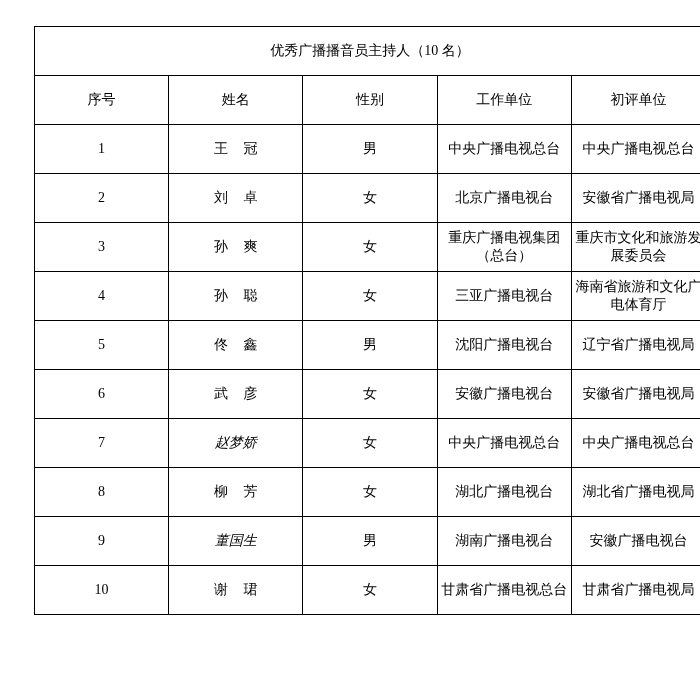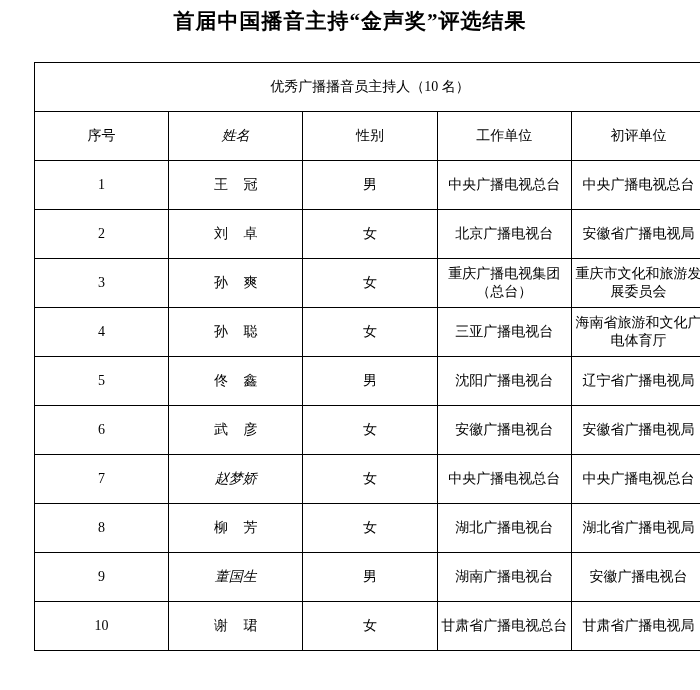--- a/index.html
+++ b/index.html
@@ -55,40 +55,39 @@
     box-sizing: border-box;
   }
   .section-head td {
     text-align: left;
     padding-left: 14px;
     font-size: 15px;
     font-weight: bold;
     height: 44px;
   }
   .col-idx { width: 56px; }
-  .col-name { width: 76px; font-style: italic; }
+  .col-name { width: 76px; }
   .col-gender { width: 64px; }
   .col-unit { width: 200px; }
   .col-review { width: 236px; }
   .name-cell {
     letter-spacing: 6px;
     text-indent: 6px;
   }
   .name-cell.no-space {
     letter-spacing: 0;
     text-indent: 0;
     font-style: italic;
   }
 </style>
 </head>
 <body>
 
 <div class="page">
 
-  <h1 class="doc-title">首届中国播音主持“金声奖”评选结果</h1>
 
   <div class="table-wrap">
     <table class="result-table">
       <tbody>
         <tr class="section-head">
           <td colspan="5">优秀广播播音员主持人（10 名）</td>
         </tr>
         <tr>
           <td class="col-idx">序号</td>
           <td class="col-name">姓名</td>

